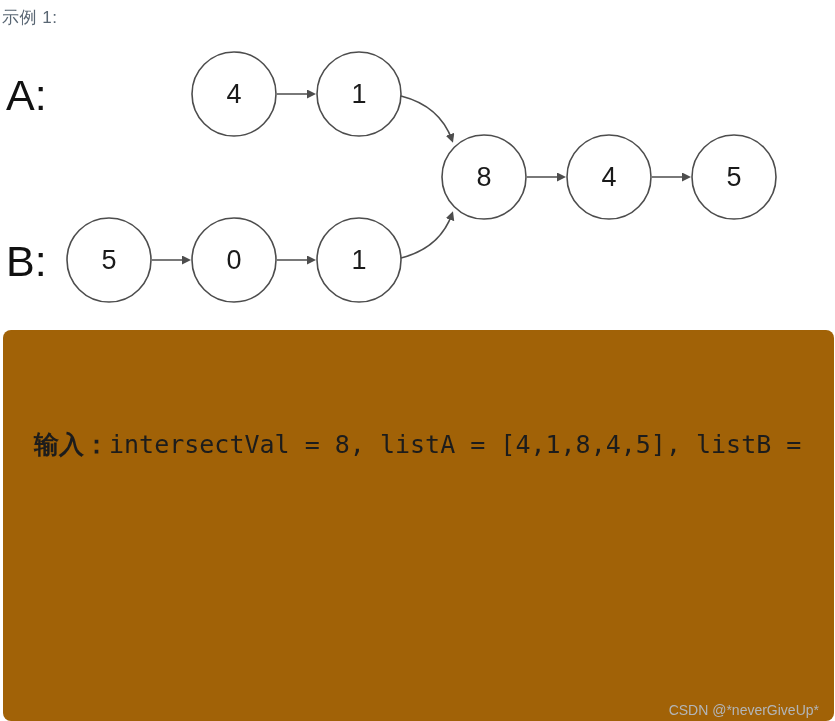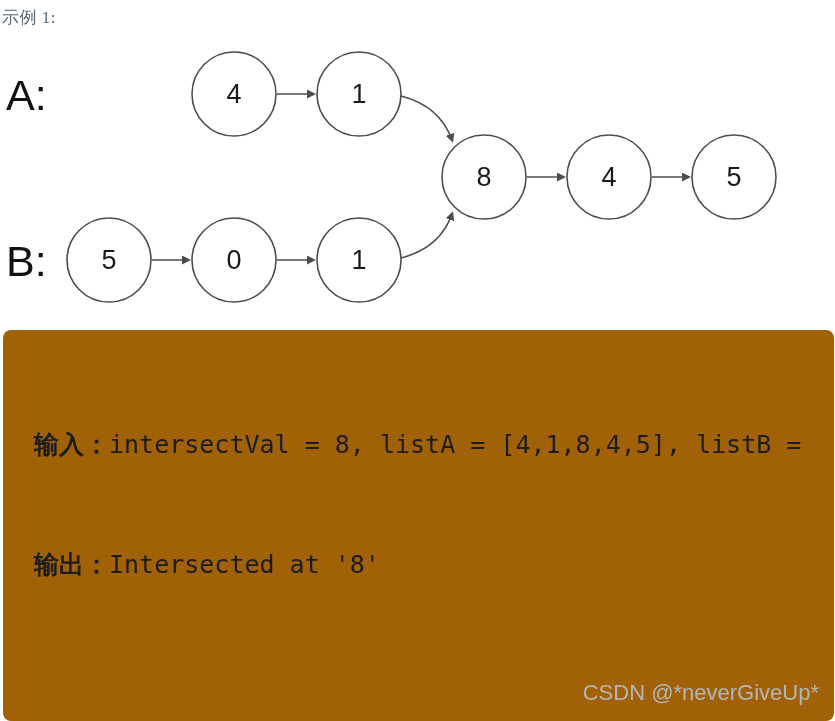--- a/index.html
+++ b/index.html
@@ -2,43 +2,43 @@
 <html><head>
 <meta charset="utf-8">
 <style>
   html,body{margin:0;padding:0;}
   body{
     width:835px;height:721px;position:relative;overflow:hidden;
     background:#ffffff;font-family:"Liberation Sans",sans-serif;
   }
   .example-label{
     position:absolute;top:6px;left:2px;
-    font-size:17px;color:#596673;letter-spacing:.5px;font-family:Liberation Serif, serif;
+    font-size:17px;color:#596673;letter-spacing:.5px;
   }
   svg.diagram{position:absolute;top:0;left:0;display:block;}
   .node-circle{fill:#ffffff;stroke:#4d4d4d;stroke-width:1.6;}
   .node-value{
     font-family:"Liberation Sans",sans-serif;font-size:27px;
     fill:#1a1a1a;text-anchor:middle;
   }
   .row-label{font-family:"Liberation Sans",sans-serif;font-size:43px;fill:#111111;}
   .connector{stroke:#4d4d4d;stroke-width:1.6;fill:none;}
   .io-block{
     position:absolute;left:3px;top:330px;width:831px;height:391px;
     background:#a16207;border-radius:8px;box-sizing:border-box;
     padding:15px 18px 0 31px;
     font-family:"DejaVu Sans Mono","Liberation Mono",monospace;
     font-size:25px;line-height:40px;color:#1c1c1c;
     white-space:pre-wrap;
   }
   .io-line{min-height:40px;}
   .io-label{font-weight:bold;}
   .watermark{
-    position:absolute;right:16px;bottom:15px;
-    font-size:22px;color:#b3b6b9;font-family:"Liberation Sans",sans-serif;
+    position:absolute;right:16px;bottom:3px;
+    font-size:14px;color:#b3b6b9;font-family:"Liberation Sans",sans-serif;
   }
 </style>
 </head>
 <body>
 
 <div class="example-label">示例 1:</div>
 
 <svg class="diagram" width="835" height="330" viewBox="0 0 835 330">
   <defs>
     <marker id="arw" markerUnits="userSpaceOnUse" markerWidth="12" markerHeight="10" refX="6" refY="4.5" orient="auto">
@@ -80,21 +80,20 @@
     <path class="connector" d="M277,260 L313,260" marker-end="url(#arw)"></path>
     <path class="connector" d="M527,177 L563,177" marker-end="url(#arw)"></path>
     <path class="connector" d="M652,177 L688,177" marker-end="url(#arw)"></path>
     <path class="connector" d="M401,96 Q440,106 452,140" marker-end="url(#arw)"></path>
     <path class="connector" d="M401,258 Q440,248 452,214" marker-end="url(#arw)"></path>
   </g>
 </svg>
 
 <div class="io-block">
   <div class="io-line"><span class="io-label">输入：</span><span>intersectVal = 8, listA = [4,1,8,4,5], listB =</span></div>
-  <div class="io-line"><span class="io-label">输出：</span><span>Intersected at '8'</span></div>
   
   
   
   
   
   
 </div>
 
 <div class="watermark">CSDN @*neverGiveUp*</div>
 

